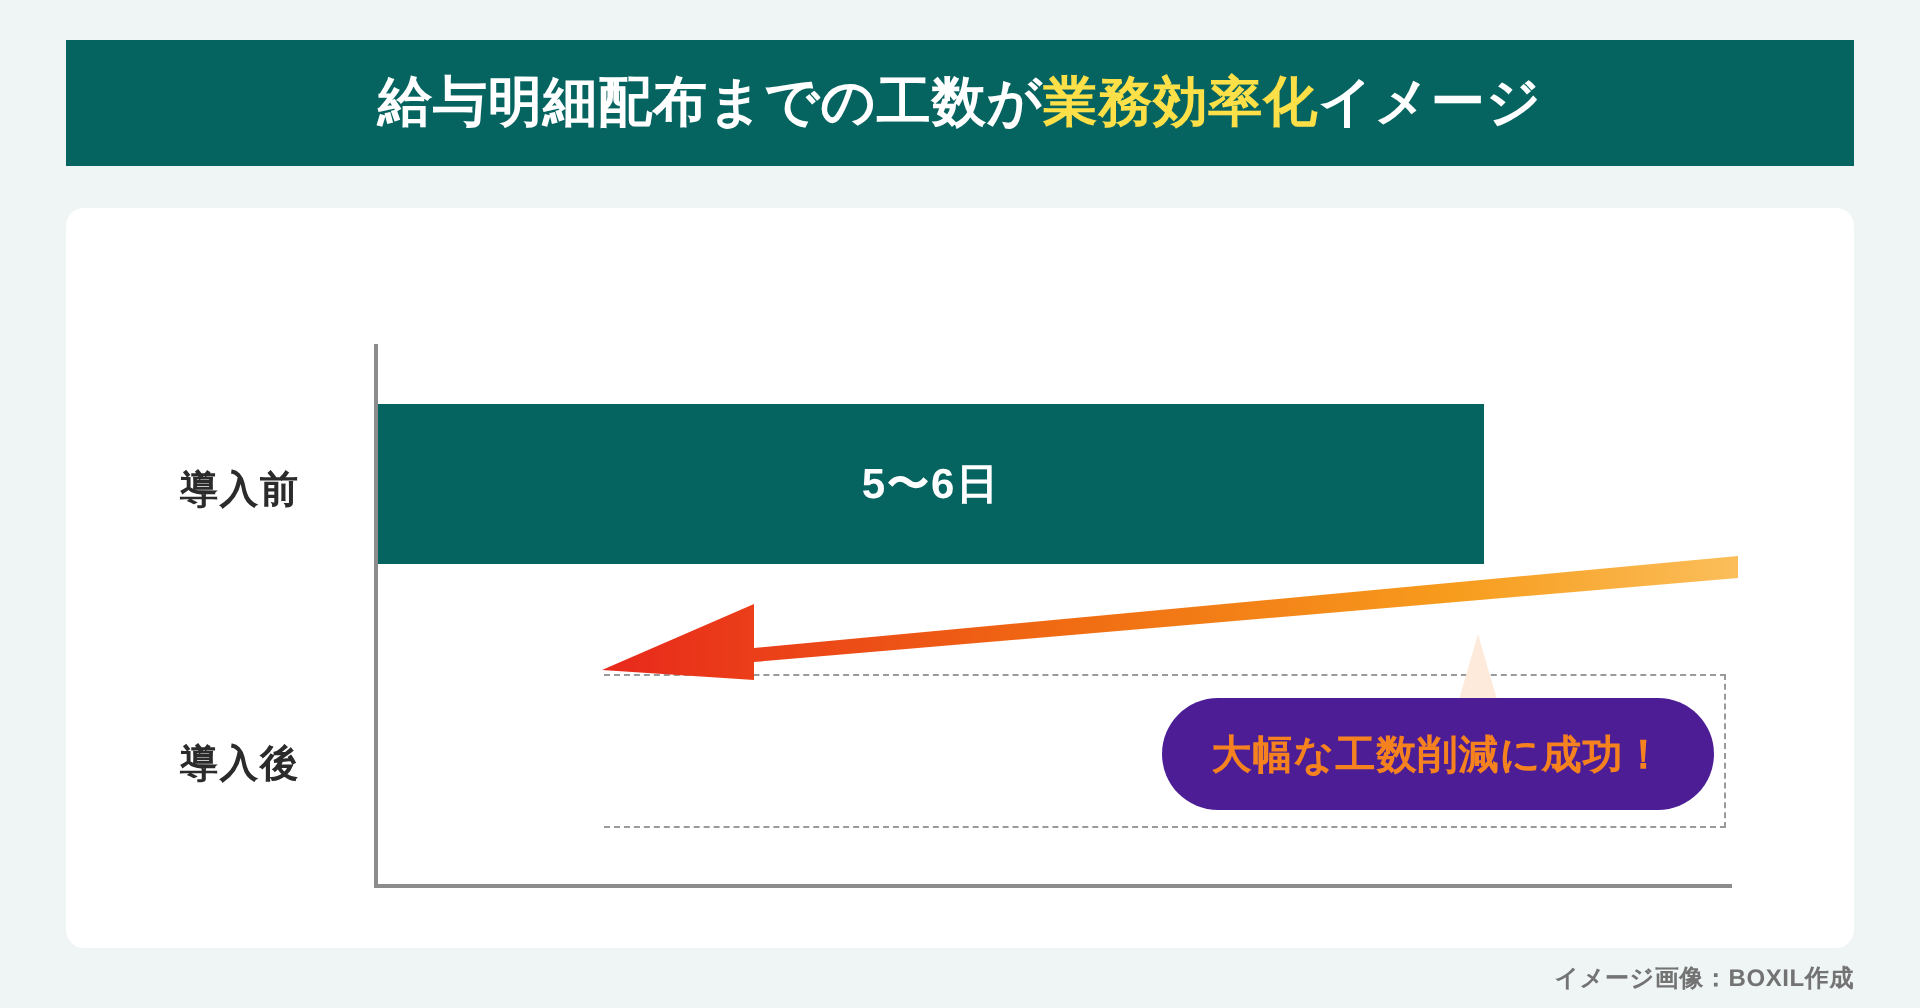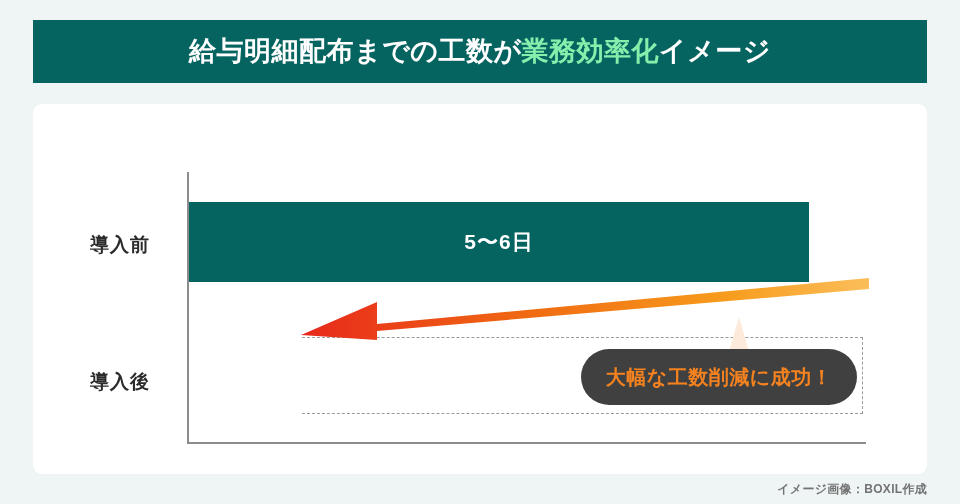--- a/index.html
+++ b/index.html
@@ -29,21 +29,21 @@
   }
   #header-title {
     font-size: 27px;
     font-weight: bold;
     color: #ffffff;
     letter-spacing: 0.5px;
     white-space: nowrap;
     line-height: 1;
   }
   #header-title .hl {
-    color: #86efac;
+    color: #fde047;
   }
 
   
   #content-card {
     position: absolute;
     left: 33px;
     top: 104px;
     width: 894px;
     height: 370px;
     background: #ffffff;
@@ -100,21 +100,21 @@
   .bar {
     position: absolute;
     display: flex;
     align-items: center;
     justify-content: center;
     box-sizing: border-box;
   }
   #bar-before {
     left: 145px;
     top: 98px;
-    width: 620px;
+    width: 553px;
     height: 80px;
     background: #056360;
   }
   #bar-before .bar-value {
     font-size: 21px;
     font-weight: bold;
     color: #ffffff;
     letter-spacing: 1px;
   }
   #bar-after {
@@ -156,21 +156,21 @@
     pointer-events: none;
   }
 
   
   #callout-bubble {
     position: absolute;
     left: 537px;
     top: 245px;
     width: 276px;
     height: 56px;
-    background: #404040;
+    background: #4c1d95;
     border-radius: 28px;
     display: flex;
     align-items: center;
     justify-content: center;
   }
   #callout-text {
     font-size: 20px;
     font-weight: bold;
     color: #f5821f;
     letter-spacing: 0.5px;

